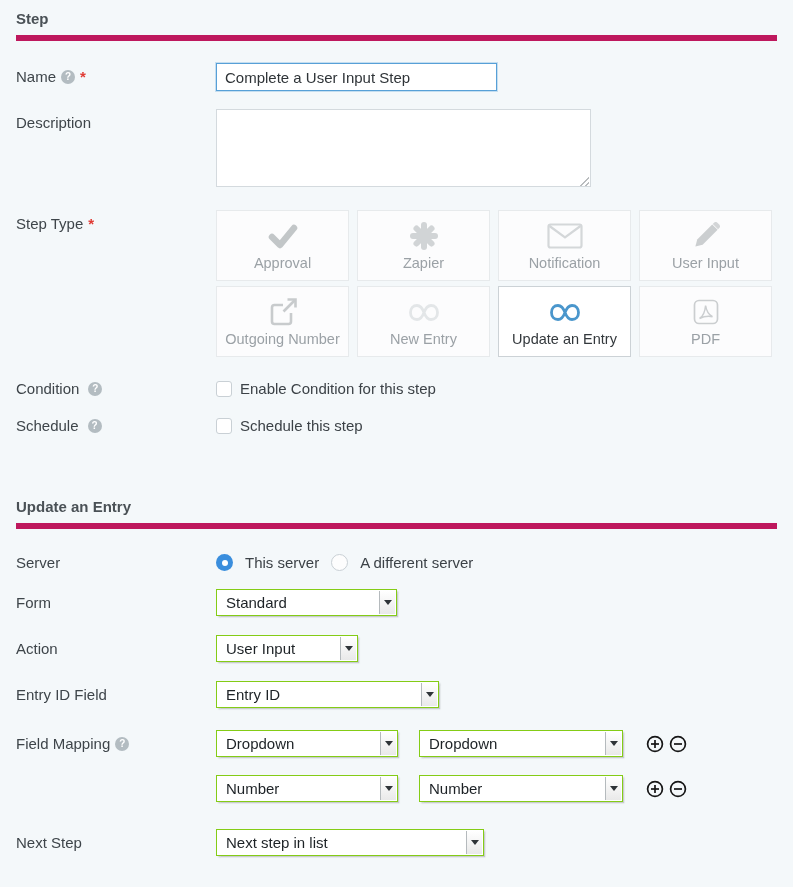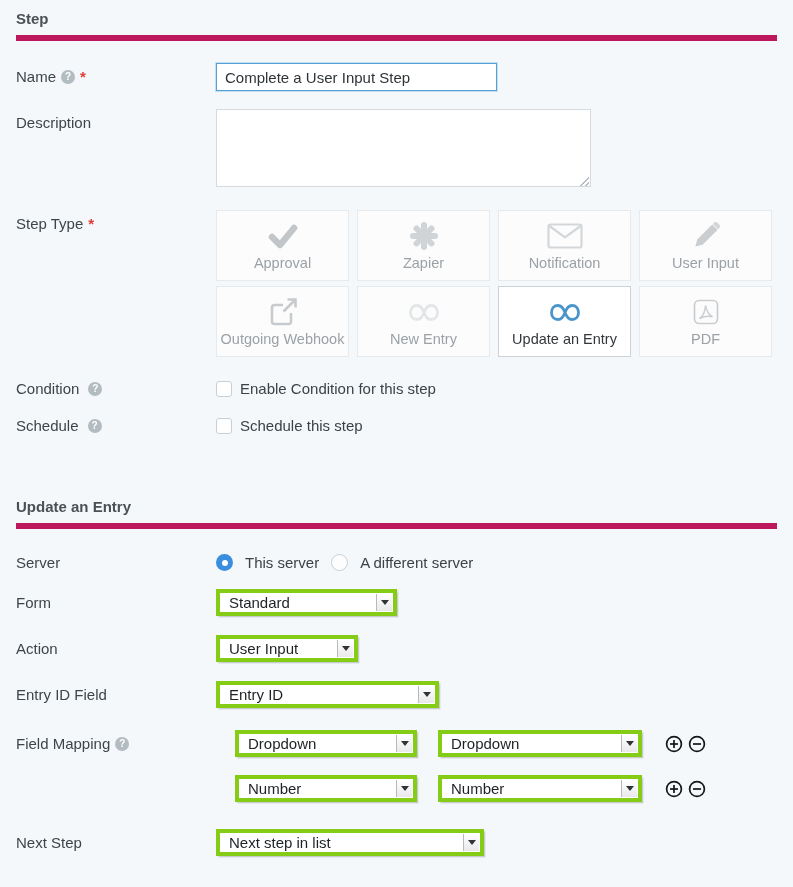--- a/index.html
+++ b/index.html
@@ -91,41 +91,41 @@
   .radio.on::after {
     content: ""; position: absolute; left: 5.5px; top: 5.5px;
     width: 6px; height: 6px; border-radius: 50%; background: #fff;
   }
   .radio.off { background: #fdfdfd; border: 1px solid #c9d0d5; }
   .radio-label { font-size: 15px; color: #3c4247; cursor: pointer; }
 
   
   .select {
     position: relative; height: 27px; background: #fff;
-    border: 4px solid #84cc16;
+    border: 1px solid #84cc16;
     box-shadow: 1.5px 1.5px 1.5px rgba(0,0,0,0.18);
     display: flex; align-items: center;
     padding: 0 24px 0 9px;
     font-size: 15px; color: #1d2226; cursor: pointer;
     white-space: nowrap; overflow: hidden;
   }
   .select .sel-btn {
     position: absolute; right: 1px; top: 1px; bottom: 1px; width: 16px;
     background: linear-gradient(#ffffff, #e9e9e9);
     border-left: 1px solid #b5babd;
     display: flex; align-items: center; justify-content: center;
   }
   .select .sel-btn .tri {
     width: 0; height: 0;
     border-left: 4px solid transparent; border-right: 4px solid transparent;
     border-top: 5px solid #2f3438;
   }
 
   
-  .map-row { display: flex; margin-bottom: 18px; margin-left: 19px; }
+  .map-row { display: flex; margin-bottom: 18px; }
   .map-row:last-child { margin-bottom: 0; }
   .pm { display: flex; align-items: center; gap: 5px; margin-left: 23px; }
   .pm svg { cursor: pointer; display: block; }
 
   
   .r-name { margin-bottom: 18px; }
   .r-desc { margin-bottom: 20px; }
   .r-steptype { margin-bottom: 22px; }
   .r-cond { margin-bottom: 19px; }
   .r-sched { margin-bottom: 62px; }
@@ -212,21 +212,21 @@
       </div>
 
       <div class="tile">
         <span class="ticon">
           <svg width="30" height="30" viewBox="0 0 30 30" fill="none" stroke="#c8cbcd" stroke-width="2.6">
             <path d="M23 16 v8.5 a2.5 2.5 0 0 1 -2.5 2.5 H6.5 A2.5 2.5 0 0 1 4 24.5 V10.5 A2.5 2.5 0 0 1 6.5 8 H15"></path>
             <path d="M15.5 14.5 L27 3"></path>
             <path d="M19.5 2.5 H27.5 V10.5" fill="none"></path>
           </svg>
         </span>
-        <span class="tlabel">Outgoing Webhook</span>
+        <span class="tlabel">Outgoing Number</span>
       </div>
 
       <div class="tile">
         <span class="ticon">
           <svg width="32" height="19" viewBox="0 0 32 19" fill="none" stroke="#e3e6e8" stroke-width="2.8">
             <path d="M9 2.5 C5 2.5 2.5 5.3 2.5 9.5 s2.5 7 6.5 7 c3.4 0 5.4 -2.6 7 -7 c1.6 -4.4 3.6 -7 7 -7 c4 0 6.5 2.8 6.5 7 s-2.5 7 -6.5 7 c-3.4 0 -5.4 -2.6 -7 -7 C14.4 5.1 12.4 2.5 9 2.5 Z"></path>
           </svg>
         </span>
         <span class="tlabel">New Entry</span>
       </div>

